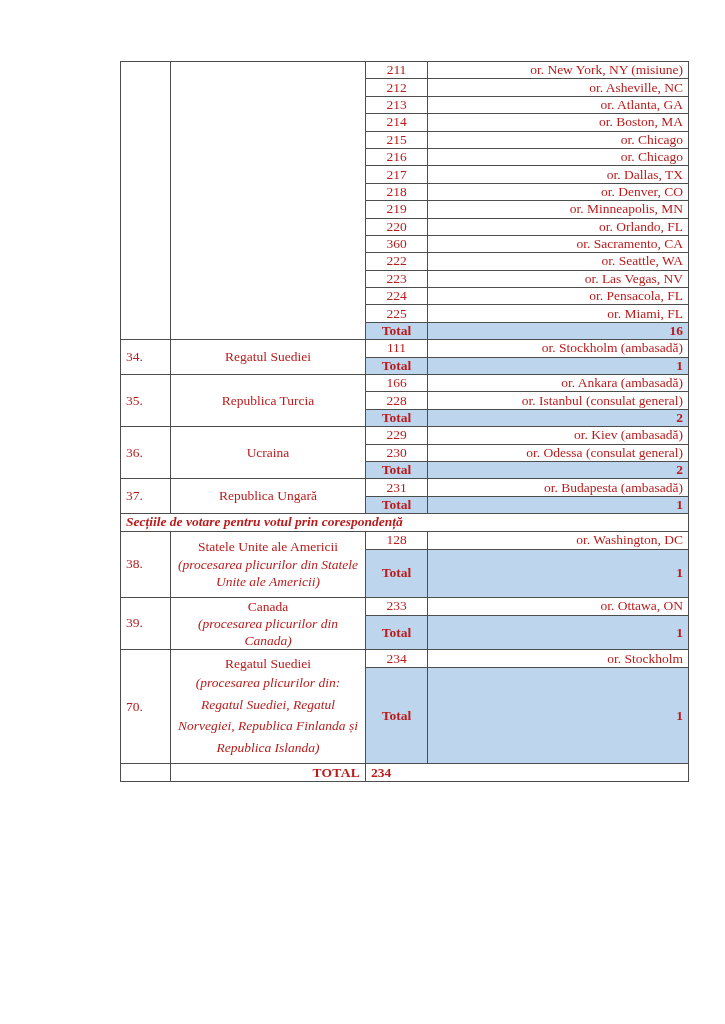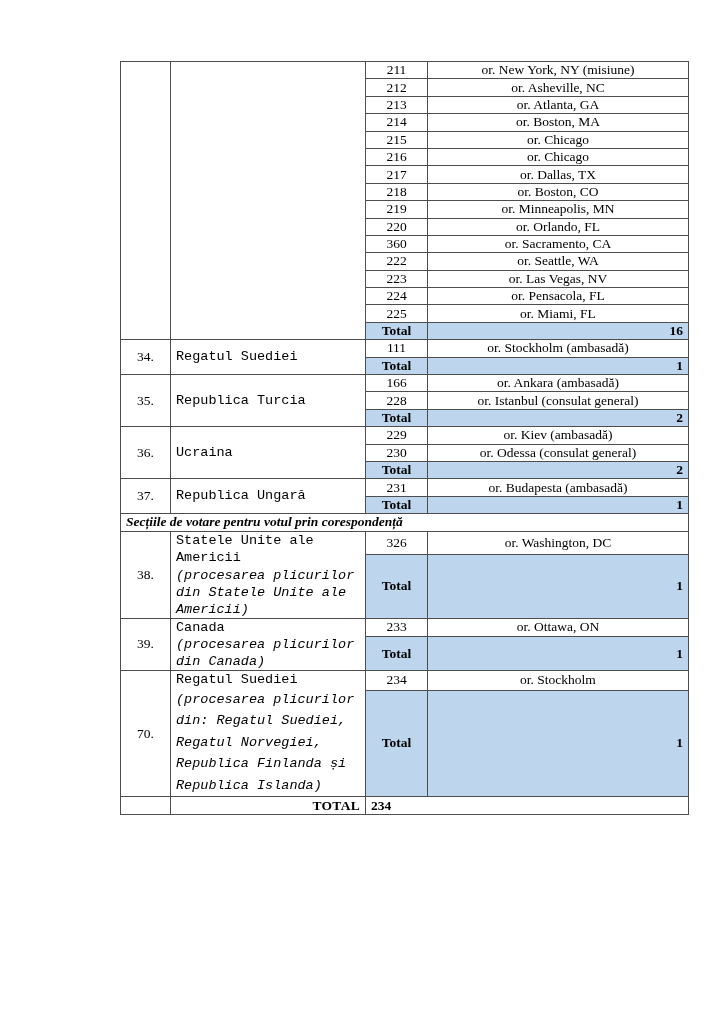--- a/index.html
+++ b/index.html
@@ -6,21 +6,21 @@
     margin: 0;
     padding: 0;
     background: #ffffff;
   }
   .page {
     position: relative;
     width: 725px;
     height: 1024px;
     background: #ffffff;
     font-family: "Liberation Serif", serif;
-    color: #000000;
+    color: #b91c1c;
     overflow: hidden;
   }
   table.stations {
     position: absolute;
     left: 120px;
     top: 61px;
     width: 568px;
     border-collapse: collapse;
     table-layout: fixed;
     font-size: 13.5px;
@@ -36,24 +36,24 @@
   col.w-country { width: 195px; }
   col.w-st      { width: 62px;  }
   col.w-loc     { width: 261px; }
 
   tr.r   { height: 17.4px; }
   tr.h18 { height: 18px;  }
   tr.h48 { height: 48px;  }
   tr.h33 { height: 33px;  }
   tr.h96 { height: 96px;  }
 
-  .c-no  { text-align: center; }
+  .c-no  { text-align: left; }
   .c-st  { text-align: center; white-space: nowrap; }
-  .c-loc { text-align: center;   white-space: nowrap; }
-  .c-country { text-align: left; font-family: Liberation Mono, monospace; }
+  .c-loc { text-align: right;   white-space: nowrap; }
+  .c-country { text-align: center; }
 
   .hl {
     font-weight: bold;
   }
   .total-label { text-align: center; }
   .total-value { text-align: right; }
 
   .section-header {
     font-weight: bold;
     font-style: italic;
@@ -119,21 +119,21 @@
       <tr class="r">
           <td class="c-st">216</td>
           <td class="c-loc">or. Chicago</td>
         </tr>
       <tr class="r">
           <td class="c-st">217</td>
           <td class="c-loc">or. Dallas, TX</td>
         </tr>
       <tr class="r">
           <td class="c-st">218</td>
-          <td class="c-loc">or. Boston, CO</td>
+          <td class="c-loc">or. Denver, CO</td>
         </tr>
       <tr class="r">
           <td class="c-st">219</td>
           <td class="c-loc">or. Minneapolis, MN</td>
         </tr>
       <tr class="r">
           <td class="c-st">220</td>
           <td class="c-loc">or. Orlando, FL</td>
         </tr>
       <tr class="r">
@@ -216,21 +216,21 @@
       <tr class="r">
         <td colspan="4" class="section-header">Secțiile de votare pentru votul prin corespondență</td>
       </tr>
 
       <tr class="h18">
         <td class="c-no" rowspan="2">38.</td>
         <td class="c-country top" rowspan="2">
           <div class="country-main">Statele Unite ale Americii</div>
           <div class="country-note">(procesarea plicurilor din Statele Unite ale Americii)</div>
         </td>
-        <td class="c-st">326</td>
+        <td class="c-st">128</td>
         <td class="c-loc">or. Washington, DC</td>
       </tr>
       <tr class="h48">
         <td class="c-st hl total-label" style="background: rgb(189, 214, 238);">Total</td>
         <td class="c-loc hl total-value" style="background: rgb(189, 214, 238);">1</td>
       </tr>
 
       <tr class="h18">
         <td class="c-no" rowspan="2">39.</td>
         <td class="c-country top" rowspan="2">

